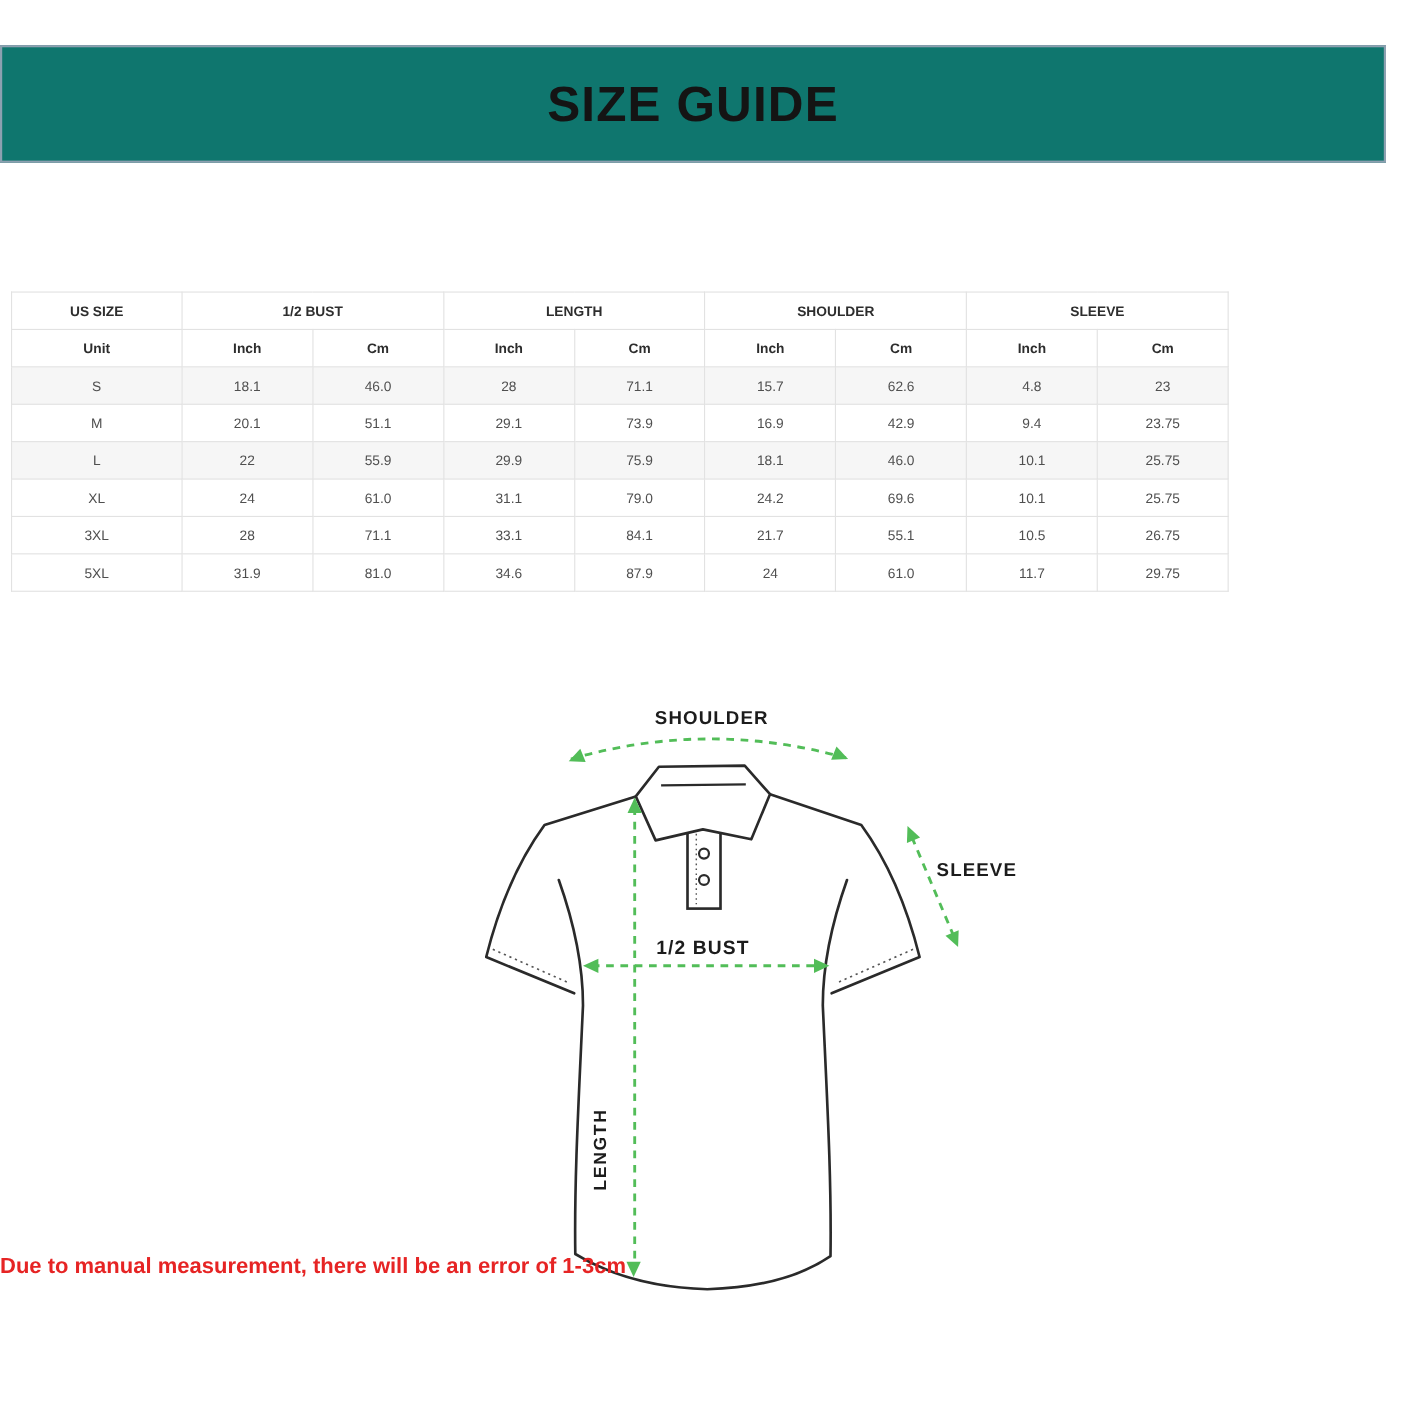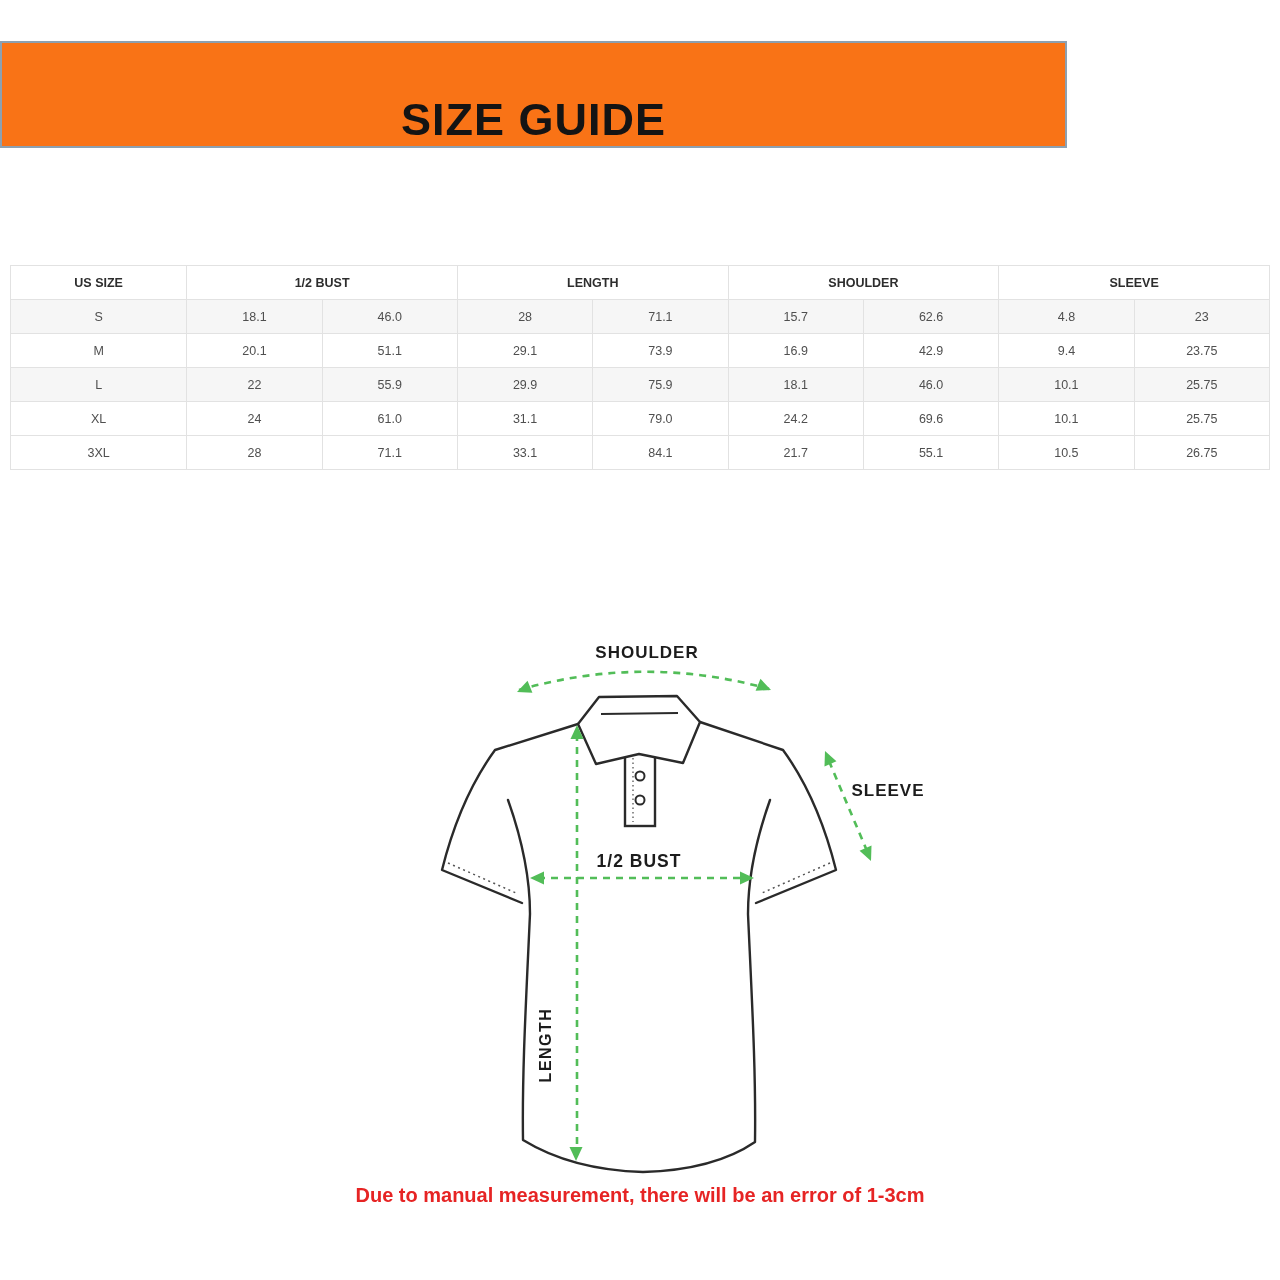--- a/index.html
+++ b/index.html
@@ -2,44 +2,44 @@
 <html><head>
 <meta charset="utf-8">
 <style>
   * { margin:0; padding:0; box-sizing:border-box; }
   body { background:#ffffff; }
   .page {
     position:relative; width:1280px; height:1280px; background:#ffffff;
     font-family:"Liberation Sans", sans-serif; overflow:hidden;
   }
   .banner {
-    position:absolute; left:0; top:41px; width:1067px; height:107px;
-    background:#f97316; border:2px solid #8da0b0;
-    display:flex; align-items:flex-end; justify-content:center;
+    position:absolute; left:0; top:41px; width:1260px; height:107px;
+    background:#0f766e; border:2px solid #8da0b0;
+    display:flex; align-items:center; justify-content:center;
   }
   .banner-title {
     font-size:45px; font-weight:bold; color:#141414; letter-spacing:1px;
   }
   table.size-table {
-    position:absolute; left:10px; top:265px; width:1260px;
+    position:absolute; left:10px; top:265px; width:1107px;
     border-collapse:collapse; table-layout:fixed;
   }
   .size-table th, .size-table td {
     border:1px solid #e2e2e2; text-align:center; vertical-align:middle;
     height:34px; font-size:12.5px; background:#ffffff;
   }
   .size-table th { font-weight:bold; color:#2d2d2d; }
   .size-table td { font-weight:normal; color:#4f4f4f; }
   .size-table tr.alt td { background:#f6f6f6; }
   .diagram {
     position:absolute; left:380px; top:630px; width:600px; height:580px;
   }
   .footnote {
-    position:absolute; left:0; top:1140px; width:1280px; text-align:center;
-    font-size:20px; font-weight:bold; color:#e62424;margin-top:44px;
+    position:absolute; left:0; top:1140px; width:1280px; text-align:left;
+    font-size:20px; font-weight:bold; color:#e62424;
   }
   svg text {
     font-family:"Liberation Sans", sans-serif; font-weight:bold; fill:#1c1c1c;
   }
 </style>
 </head>
 <body>
 
 <div class="page">
 
@@ -59,20 +59,31 @@
       <col style="width:10.75%">
         <col style="width:10.75%">
     </colgroup>
     <thead>
       <tr>
         <th>US SIZE</th>
         <th colspan="2">1/2 BUST</th>
         <th colspan="2">LENGTH</th>
         <th colspan="2">SHOULDER</th>
         <th colspan="2">SLEEVE</th>
+      </tr>
+      <tr>
+        <th>Unit</th>
+        <th>Inch</th>
+        <th>Cm</th>
+        <th>Inch</th>
+        <th>Cm</th>
+        <th>Inch</th>
+        <th>Cm</th>
+        <th>Inch</th>
+        <th>Cm</th>
       </tr>
     </thead>
     <tbody id="size-table-body">
         <tr class="alt">
           <td>S</td>
           <td>18.1</td>
           <td>46.0</td>
           <td>28</td>
           <td>71.1</td>
           <td>15.7</td>
@@ -117,20 +128,31 @@
           <td>3XL</td>
           <td>28</td>
           <td>71.1</td>
           <td>33.1</td>
           <td>84.1</td>
           <td>21.7</td>
           <td>55.1</td>
           <td>10.5</td>
           <td>26.75</td>
         </tr>
+        <tr>
+          <td>5XL</td>
+          <td>31.9</td>
+          <td>81.0</td>
+          <td>34.6</td>
+          <td>87.9</td>
+          <td>24</td>
+          <td>61.0</td>
+          <td>11.7</td>
+          <td>29.75</td>
+        </tr>
       </tbody>
   </table>
 
   <svg class="diagram" viewBox="0 0 600 580" width="600" height="580">
 
     <g fill="none" stroke="#2a2a2a" stroke-width="2.4" stroke-linecap="round" stroke-linejoin="round">
 
       <path d="M198,94 L115,120 Q80,168 62,240 L142,273"></path>
 
       <path d="M320,92 L403,120 Q438,168 456,240 L376,273"></path>

